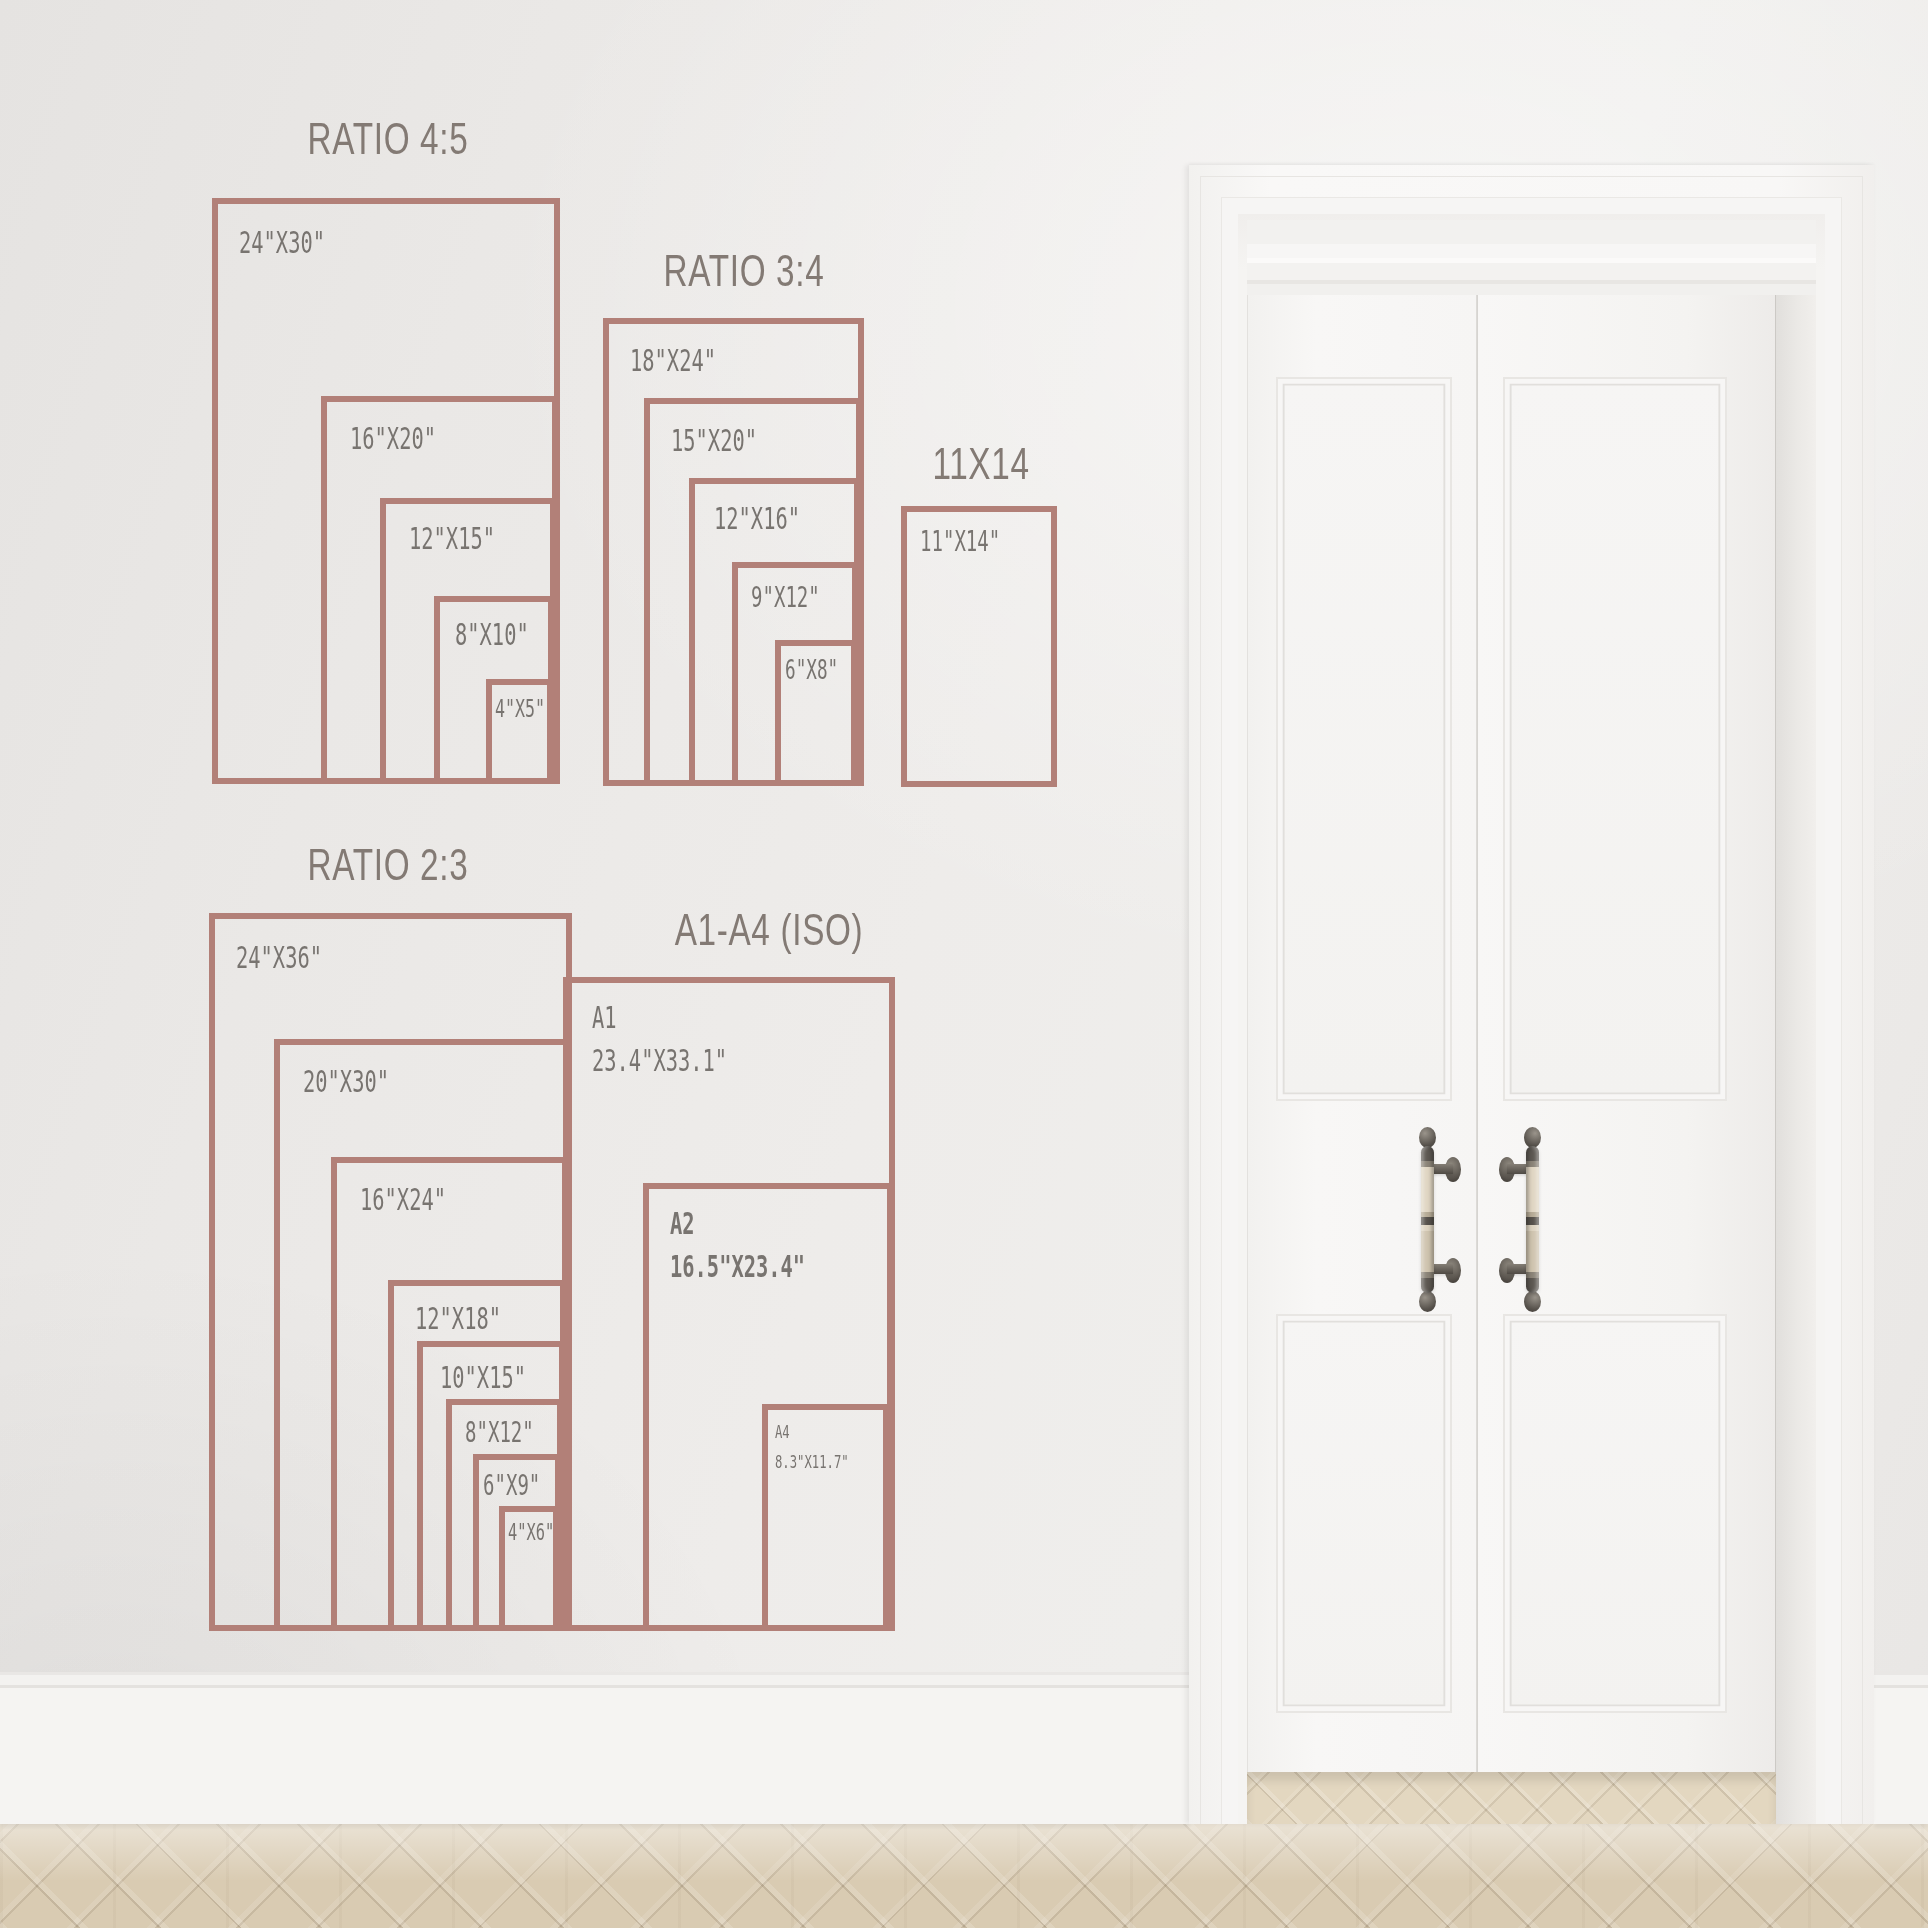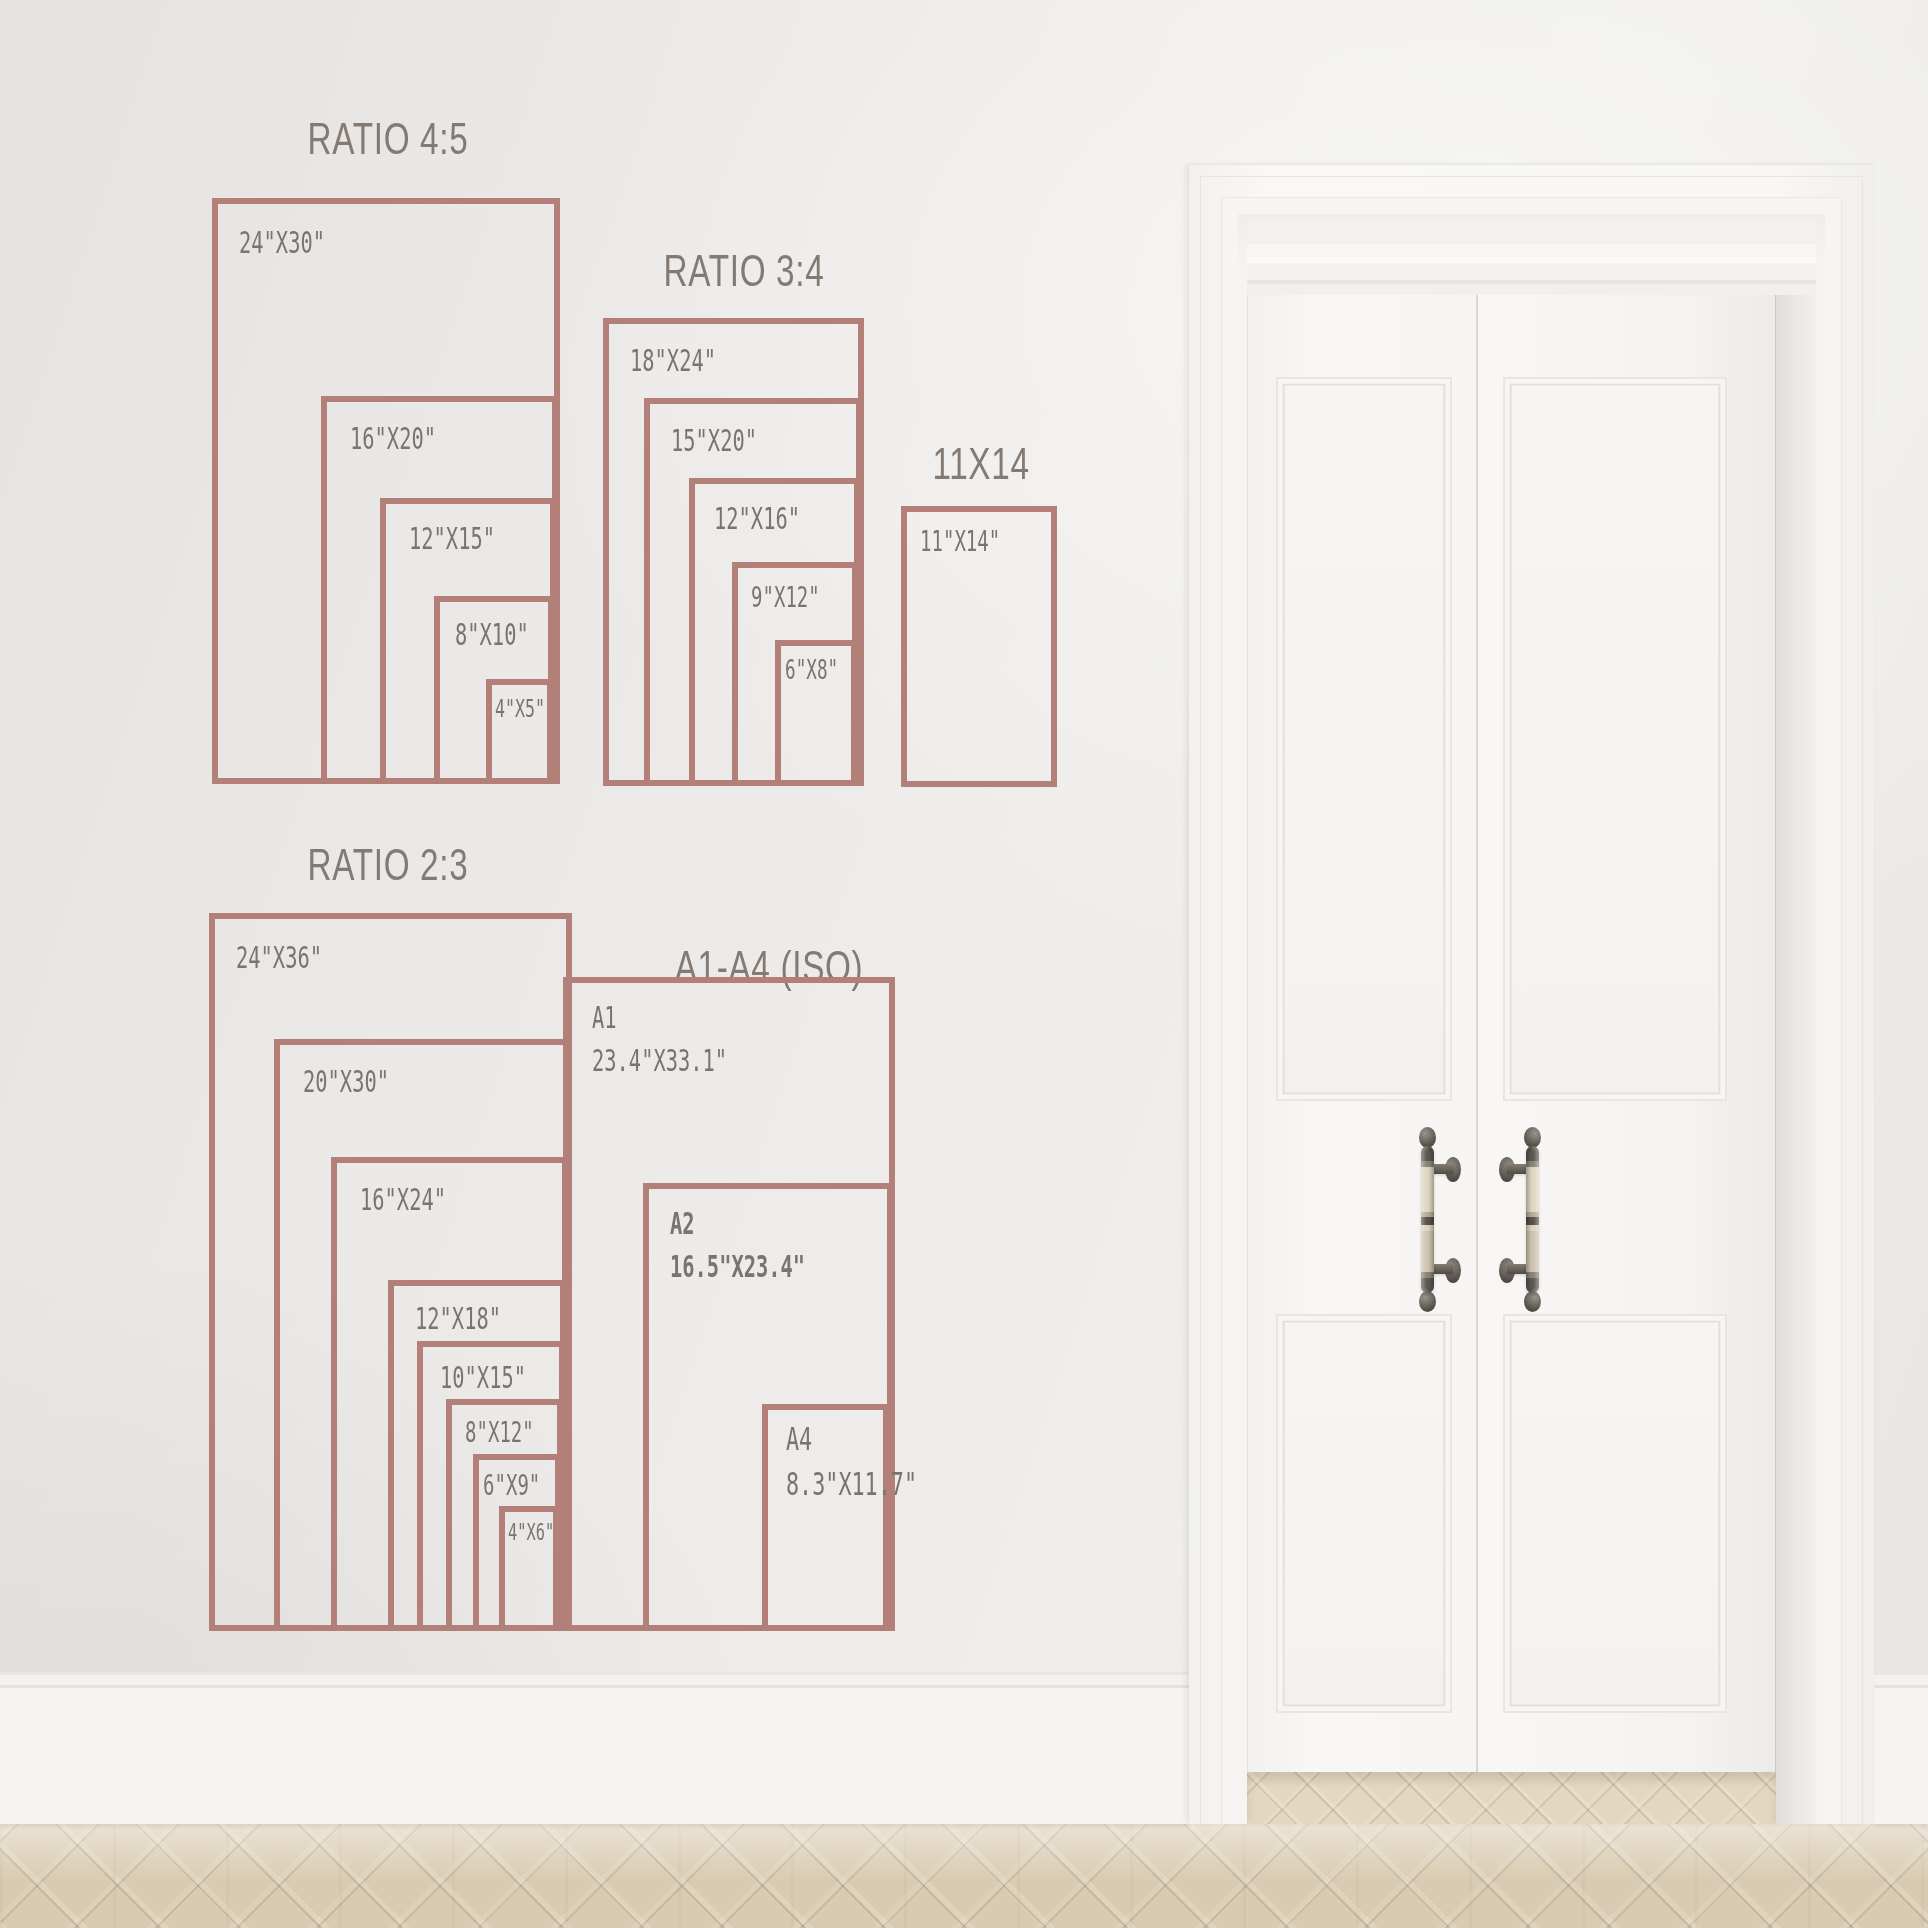--- a/index.html
+++ b/index.html
@@ -143,21 +143,21 @@
         <div class="h-finial bot"></div>
         <div class="h-rod"></div>
       </div>
     </div>
   </div>
 
   <div class="group-title" style="left: 388px; top: 113px;"><span class="t">RATIO 4:5</span></div>
   <div class="group-title" style="left: 744px; top: 245px;"><span class="t">RATIO 3:4</span></div>
   <div class="group-title" style="left: 981px; top: 438px;"><span class="t">11X14</span></div>
   <div class="group-title" style="left: 388px; top: 839px;"><span class="t">RATIO 2:3</span></div>
-  <div class="group-title" style="left: 769px; top: 904px; margin-top: 37px;"><span class="t">A1-A4 (ISO)</span></div>
+  <div class="group-title" style="left: 769px; top: 904px;"><span class="t">A1-A4 (ISO)</span></div>
 
   <div class="size-group" style="left: 212px; top: 198px; width: 348px; height: 586px;">
       <div class="size-box" style="right: 0px; bottom: 0px; width: 348px; height: 586px;">
         <div class="lbl-wrap" style="left: 21px; top: 22.6px; font-size: 30px;"><span class="lbl">24"X30"</span></div>
       </div>
       <div class="size-box" style="right: 1.9px; bottom: 0px; width: 237px; height: 388px;">
         <div class="lbl-wrap" style="left: 22.6px; top: 21px; font-size: 30px;"><span class="lbl">16"X20"</span></div>
       </div>
       <div class="size-box" style="right: 3.8px; bottom: 0px; width: 176px; height: 286px;">
         <div class="lbl-wrap" style="left: 22.6px; top: 19px; font-size: 30px;"><span class="lbl">12"X15"</span></div>
@@ -224,21 +224,21 @@
           <div class="lbl-dims"><span class="lbl">23.4"X33.1"</span></div>
         </div>
       </div>
       <div class="size-box" style="right: 1.9px; bottom: 0px; width: 250px; height: 448px; font-weight: bold;">
         <div class="lbl-wrap" style="left: 21px; top: 19px; font-size: 30px;">
           <div><span class="lbl">A2</span></div>
           <div class="lbl-dims"><span class="lbl">16.5"X23.4"</span></div>
         </div>
       </div>
       <div class="size-box" style="right: 5.6px; bottom: 0px; width: 127px; height: 227px;">
-        <div class="lbl-wrap" style="left: 18px; top: 13px; font-size: 32px;">
+        <div class="lbl-wrap" style="left: 7px; top: 13px; font-size: 18px;">
           <div><span class="lbl">A4</span></div>
           <div class="lbl-dims"><span class="lbl">8.3"X11.7"</span></div>
         </div>
       </div>
     </div>
 
 </div>
 
 
 </body></html>

